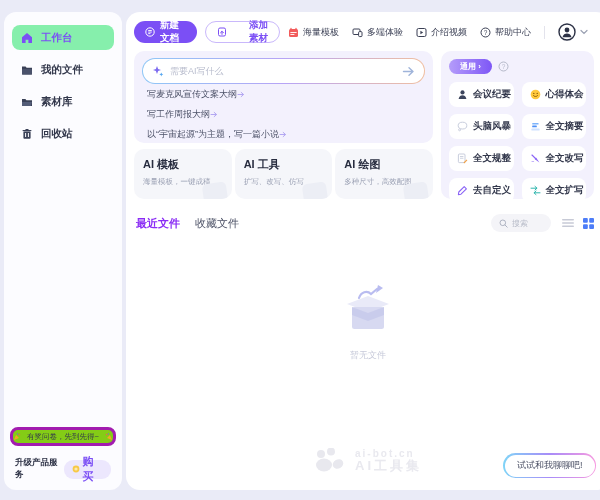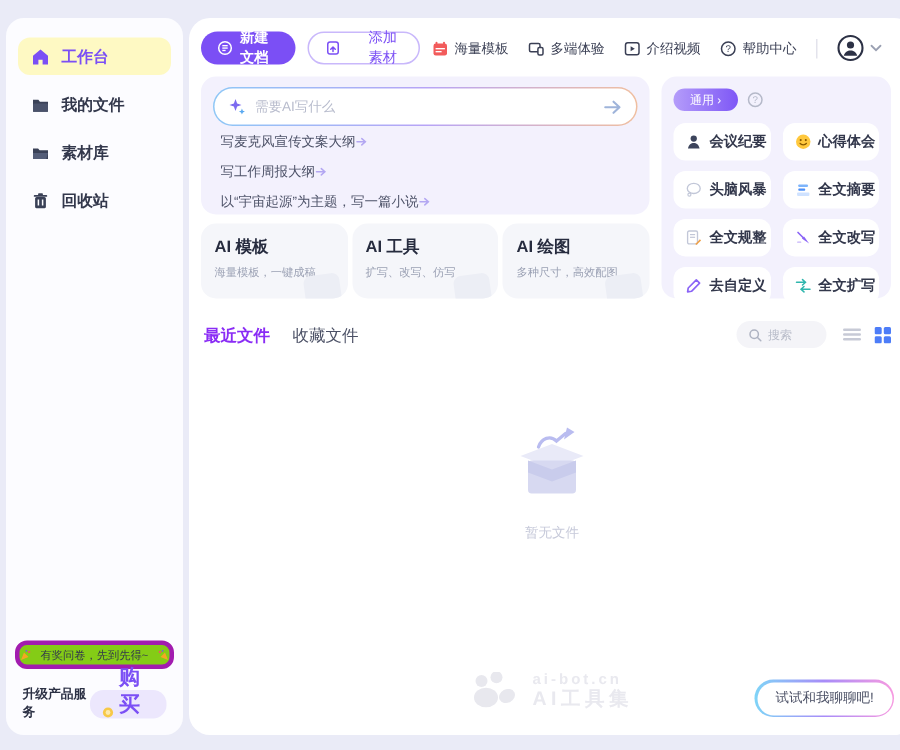--- a/index.html
+++ b/index.html
@@ -15,49 +15,49 @@
   
   .sidebar {
     position:absolute; left:4px; top:12px; width:118px; height:478px;
     background:#fcfcff; border-radius:12px; padding:13px 8px;
   }
   .side-item {
     display:flex; align-items:center; gap:8px;
     height:25px; padding:0 9px; border-radius:8px; margin-bottom:7px;
     font-size:10.5px; font-weight:bold; color:#33384c; cursor:pointer;
   }
-  .side-item.active { background:#fef9c3; color:#7b4ff5; }
+  .side-item.active { background:#86efac; color:#7b4ff5; }
   .side-bottom { position:absolute; left:6px; right:6px; bottom:9px; }
   .survey {
     display:flex; align-items:center; justify-content:space-between; gap:3px;
     background:#84cc16; border:3px solid #a21caf; border-radius:8px;
     height:19px; font-size:7.5px; color:#33384c; white-space:nowrap; margin-bottom:11px;
   }
   .upgrade-row { display:flex; align-items:center; justify-content:space-between; padding:0 5px; }
   .upgrade-label { font-size:8.5px; font-weight:bold; color:#2c3145; }
   .buy-pill {
-    display:flex; align-items:flex-end; gap:3px; background:#ece7fd;
+    display:flex; align-items:center; gap:3px; background:#ece7fd;
     border-radius:9px; height:19px; padding:0 8px;
-    font-size:14px; color:#7b4ff5; font-weight:bold; cursor:pointer;
+    font-size:11px; color:#7b4ff5; font-weight:bold; cursor:pointer;
   }
 
   
   .main {
     position:absolute; left:126px; top:12px; width:484px; height:478px;
     background:#ffffff; border-radius:14px;
   }
   .topbar { display:flex; align-items:center; gap:8px; padding:9px 22px 5px 8px; }
   .btn-primary {
     display:flex; align-items:center; gap:5px; background:#7b4ff5; color:#fff;
     height:22px; padding:0 11px; border-radius:12px; font-size:9.5px; font-weight:bold; cursor:pointer;
   }
   .btn-outline {
     display:flex; align-items:center; gap:19px; background:#fff; color:#7b4ff5;
     border:1px solid #c9b8fb; height:22px; padding:0 11px; border-radius:12px;
-    font-size:9.5px; font-weight:normal; cursor:pointer;
+    font-size:9.5px; font-weight:bold; cursor:pointer;text-align:right;
   }
   .top-links { margin-left:auto; display:flex; align-items:center; gap:13px; }
   .top-link { display:flex; align-items:center; gap:4px; font-size:9px; color:#3a3f54; cursor:pointer; white-space:nowrap; }
   .tl-divider { width:1px; height:13px; background:#e3e3ec; }
   .avatar-wrap { display:flex; align-items:center; gap:4px; cursor:pointer; }
 
   
   .content { display:flex; gap:8px; padding:3px 16px 0 8px; }
   .left-col { width:299px; flex:none; }
   .ai-card { background:#f3f1fd; border-radius:10px; padding:7px 8px 4px; height:92px; }
@@ -69,21 +69,21 @@
   .cards-row { display:flex; gap:3px; margin-top:6px; }
   .f-card { flex:1; background:#f5f6fa; border-radius:10px; height:50px; padding:8px 9px; position:relative; overflow:hidden; cursor:pointer; }
   .f-title { font-size:11px; font-weight:bold; color:#272c3f; }
   .f-sub { font-size:7.5px; color:#9ba1b4; margin-top:5px; white-space:nowrap; }
   .f-deco { position:absolute; right:5px; bottom:-4px; width:24px; height:20px; background:#eceef5; border-radius:5px; transform:rotate(-8deg); }
 
   .tools { flex:1; background:#f3f1fd; border-radius:10px; padding:8px 8px; height:148px; min-width:0; }
   .tools-head { display:flex; align-items:center; gap:6px; margin-bottom:8px; }
   .badge {
     background:linear-gradient(90deg,#b49cfa,#7e57f6); color:#fff; font-size:8px;
-    height:15px; padding:0 11px; border-radius:8px; display:flex; align-items:center; cursor:pointer;
+    height:15px; padding:0 11px; border-radius:8px; display:flex; align-items:center; cursor:pointer;font-weight:bold;
   }
   .tools-grid { display:grid; grid-template-columns:1fr 1fr; gap:7px 8px; }
   .tool-btn {
     background:#fff; border-radius:8px; height:25px; display:flex; align-items:center; gap:5px;
     padding:0 8px; font-size:9.5px; color:#33384c; font-weight:bold; cursor:pointer; white-space:nowrap; overflow:hidden;
   }
 
   
   .files-head { display:flex; align-items:center; padding:15px 16px 0 10px; }
   .tab { font-size:11px; color:#4b5065; margin-right:15px; cursor:pointer; }

